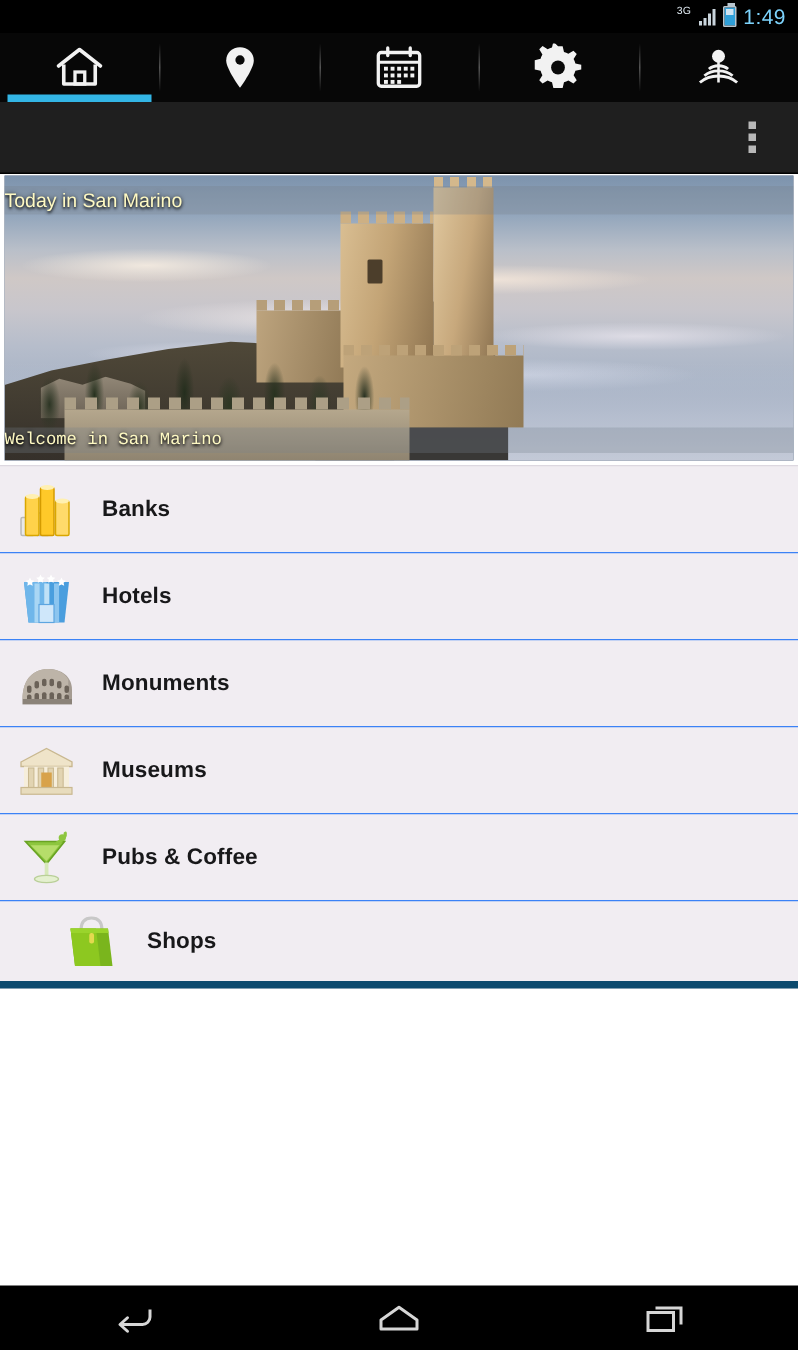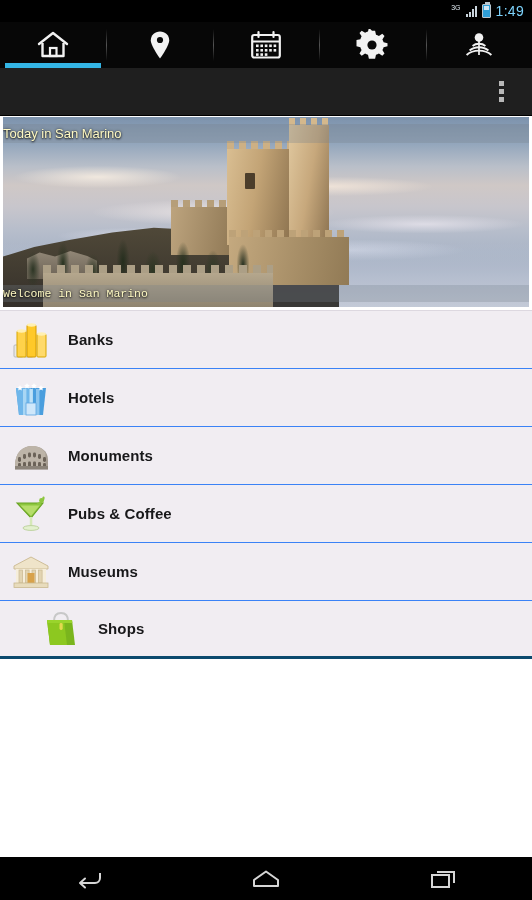--- a/index.html
+++ b/index.html
@@ -365,51 +365,51 @@
           </g>
           <rect x="7" y="33" width="33" height="3.6" fill="#8b8379"></rect>
         </svg>
       </div>
       <div class="lbl">Monuments</div>
     </div>
 
     <div class="row">
       <div class="ic">
         <svg width="46" height="46" viewBox="0 0 46 46">
-          <path d="M9 12 L35 12 L23 27 Z" fill="#8dc63f" stroke="#69a323" stroke-width="1.1"></path>
-          <path d="M12.5 14.5 L31.5 14.5 L23 25 Z" fill="#b6dd6a"></path>
-          <rect x="21.8" y="26" width="2.5" height="10" fill="#d6e8b8"></rect>
-          <ellipse cx="23" cy="37" rx="8" ry="2.4" fill="#e4f0cf" stroke="#b9cf98" stroke-width="0.9"></ellipse>
-          <path d="M30 13 C34 11 36 9 35.5 6.5" fill="none" stroke="#8dc63f" stroke-width="2.2" stroke-linecap="round"></path>
-          <circle cx="33.5" cy="9.5" r="2.4" fill="#8dc63f"></circle>
-        </svg>
-      </div>
-      <div class="lbl">Pubs &amp; Coffee</div>
-    </div>
-
-    <div class="row">
-      <div class="ic">
-        <svg width="46" height="46" viewBox="0 0 46 46">
           <path d="M6 17 L23 8 L40 17 L40 20 L6 20 Z" fill="#efe4c9" stroke="#c9b890" stroke-width="0.9"></path>
           <rect x="8" y="20" width="30" height="14" fill="#f6eedb"></rect>
           <g fill="#e2d4b2" stroke="#c9b890" stroke-width="0.7">
             <rect x="11" y="21" width="3.6" height="13"></rect>
             <rect x="17.5" y="21" width="3.6" height="13"></rect>
             <rect x="24" y="21" width="3.6" height="13"></rect>
             <rect x="30.5" y="21" width="3.6" height="13"></rect>
           </g>
           <rect x="19.5" y="24" width="7" height="10" fill="#d8a24a"></rect>
           <rect x="6" y="34" width="34" height="4.5" fill="#e8dcbd" stroke="#c9b890" stroke-width="0.8"></rect>
         </svg>
       </div>
       <div class="lbl">Museums</div>
     </div>
 
-
-    <div class="row" style="border-bottom:3px solid #0c4a6e;padding-left:38px;">
+    <div class="row">
+      <div class="ic">
+        <svg width="46" height="46" viewBox="0 0 46 46">
+          <path d="M9 12 L35 12 L23 27 Z" fill="#8dc63f" stroke="#69a323" stroke-width="1.1"></path>
+          <path d="M12.5 14.5 L31.5 14.5 L23 25 Z" fill="#b6dd6a"></path>
+          <rect x="21.8" y="26" width="2.5" height="10" fill="#d6e8b8"></rect>
+          <ellipse cx="23" cy="37" rx="8" ry="2.4" fill="#e4f0cf" stroke="#b9cf98" stroke-width="0.9"></ellipse>
+          <path d="M30 13 C34 11 36 9 35.5 6.5" fill="none" stroke="#8dc63f" stroke-width="2.2" stroke-linecap="round"></path>
+          <circle cx="33.5" cy="9.5" r="2.4" fill="#8dc63f"></circle>
+        </svg>
+      </div>
+      <div class="lbl">Pubs &amp; Coffee</div>
+    </div>
+
+
+    <div class="row" style="border-bottom:5px solid #0c4a6e;padding-left:38px;">
       <div class="ic">
         <svg width="46" height="46" viewBox="0 0 46 46">
           <path d="M16 15 C16 9.5 18.5 7 23 7 C27.5 7 30 9.5 30 15" fill="none" stroke="#c8c8c8" stroke-width="2"></path>
           <path d="M9 14 L34 14 L37 39 L12 39 Z" fill="#7ab51d"></path>
           <path d="M9 14 L26 14 L29 39 L12 39 Z" fill="#8dc820"></path>
           <rect x="21.5" y="17" width="3.2" height="7" rx="1.4" fill="#e3d94f"></rect>
           <path d="M9 14 L34 14 L34.4 17 L9.4 17 Z" fill="#9ad42c"></path>
         </svg>
       </div>
       <div class="lbl">Shops</div>

